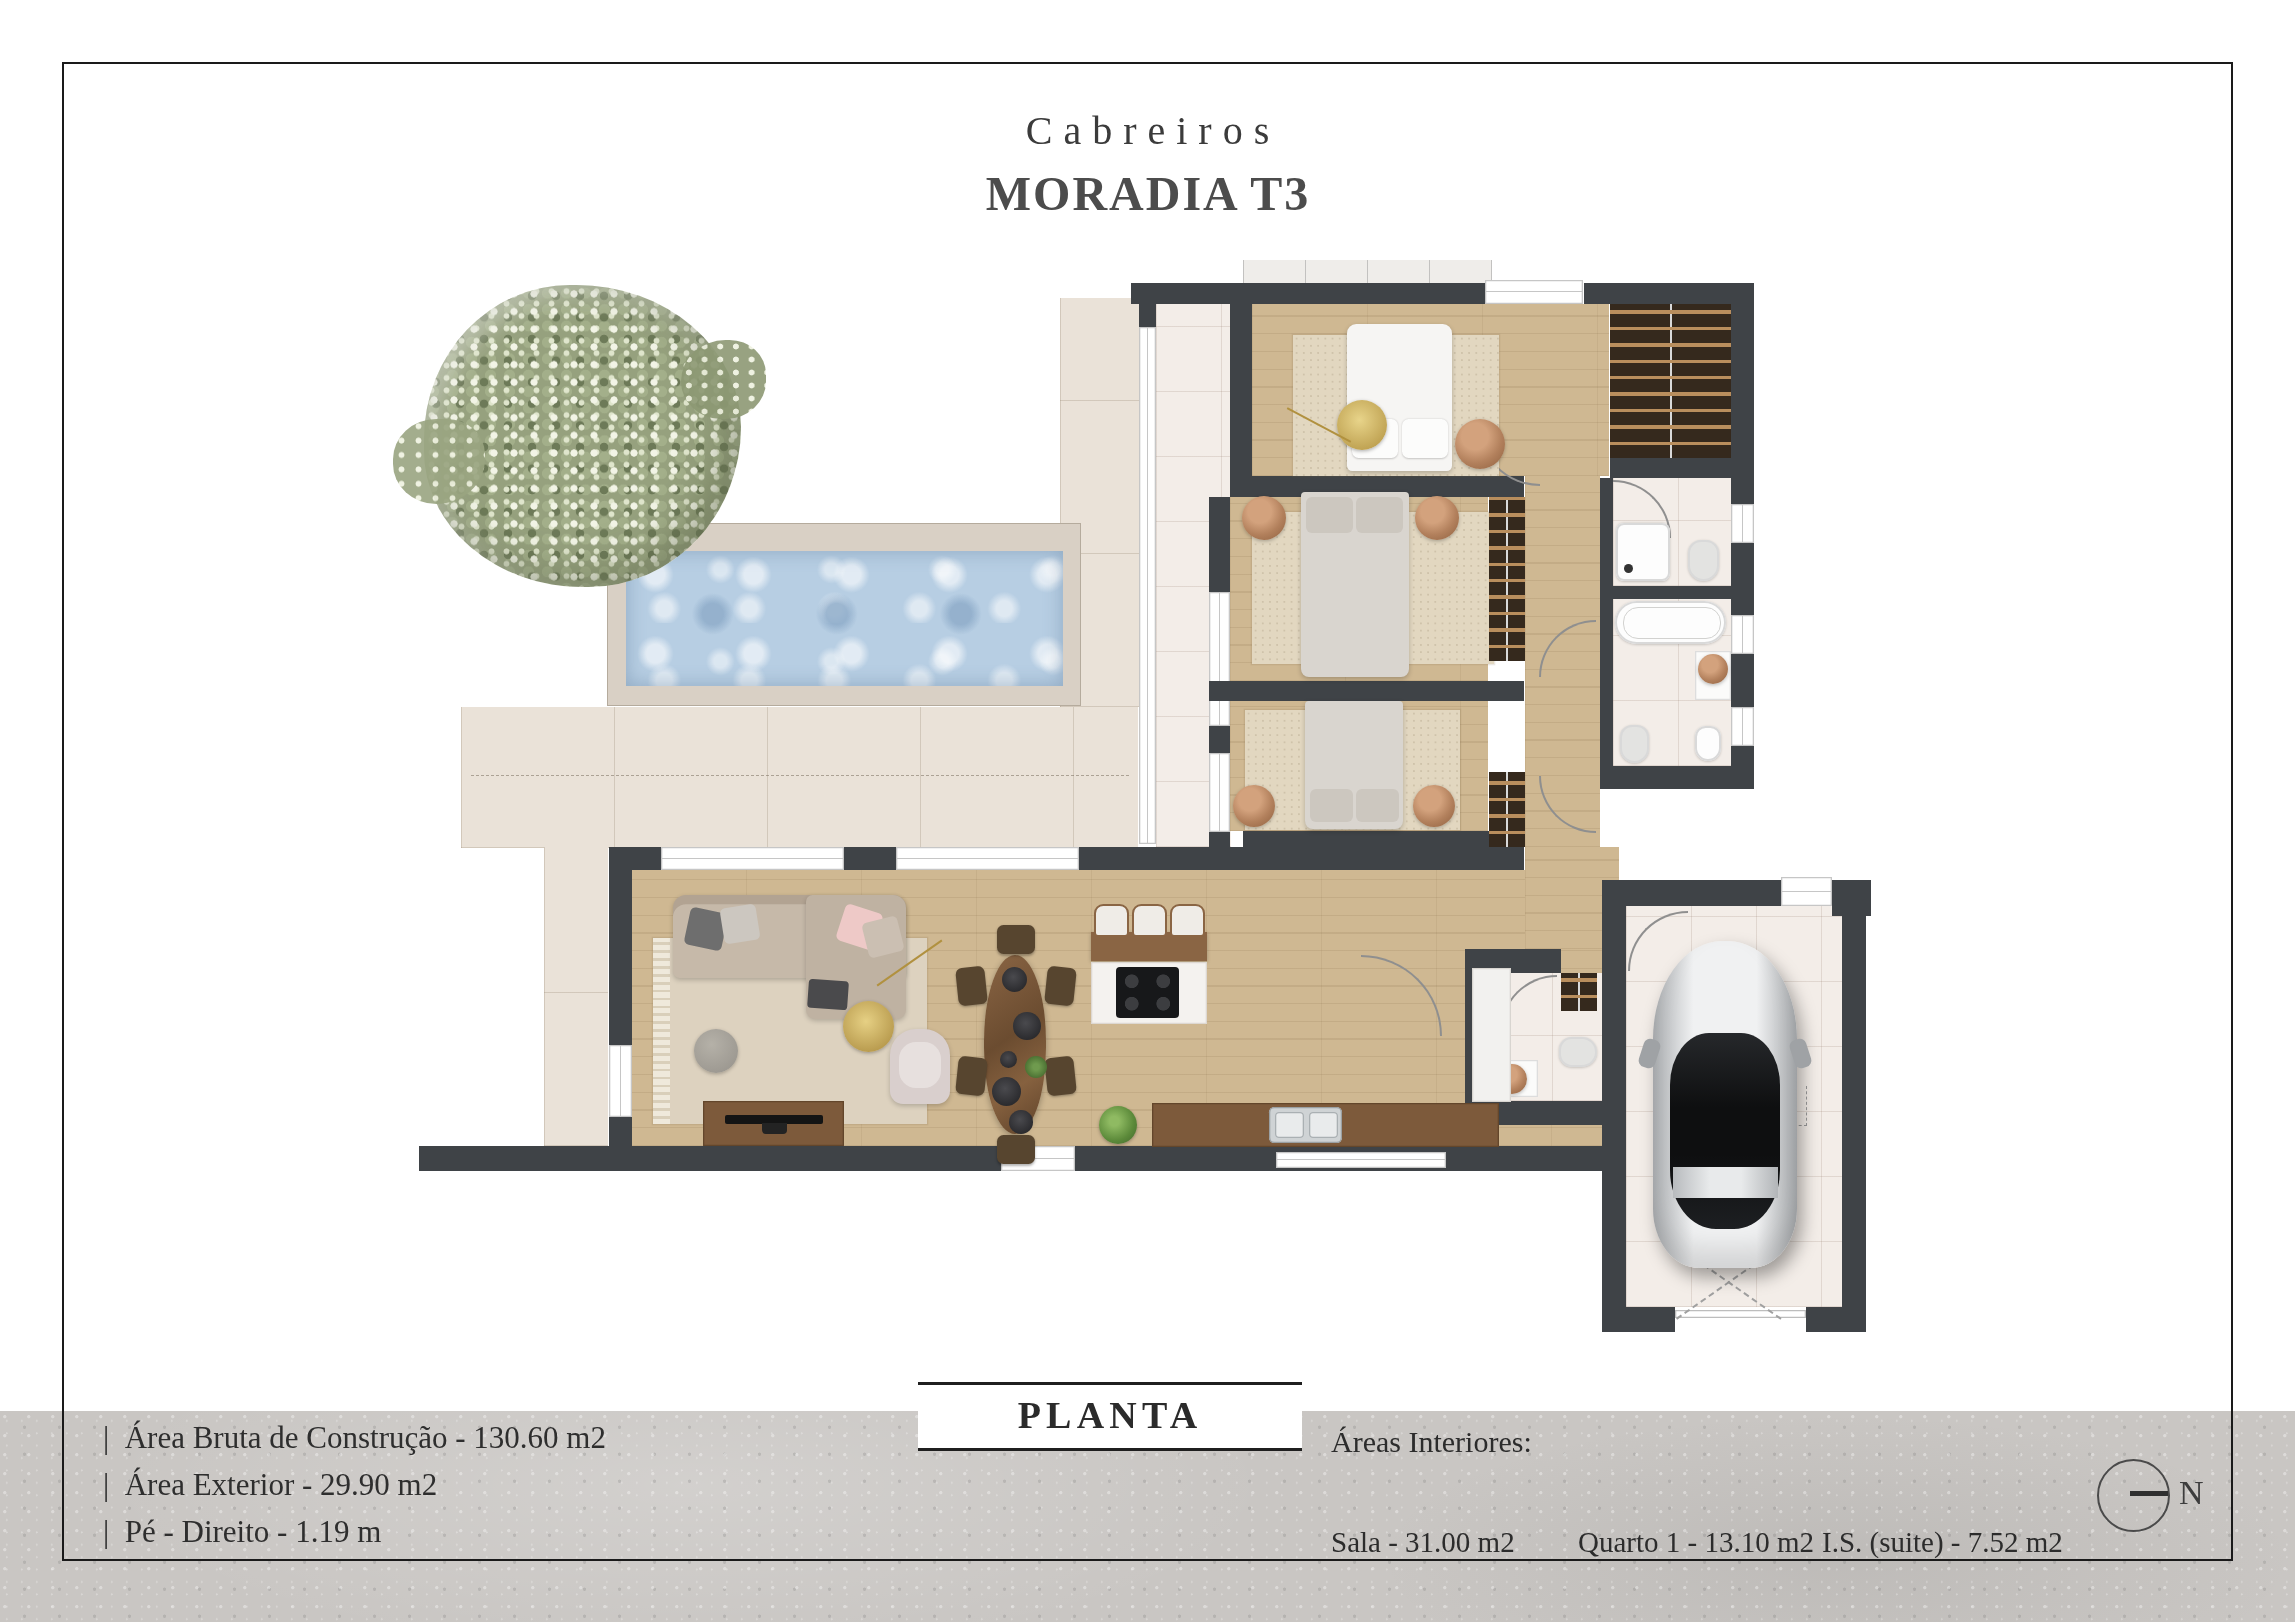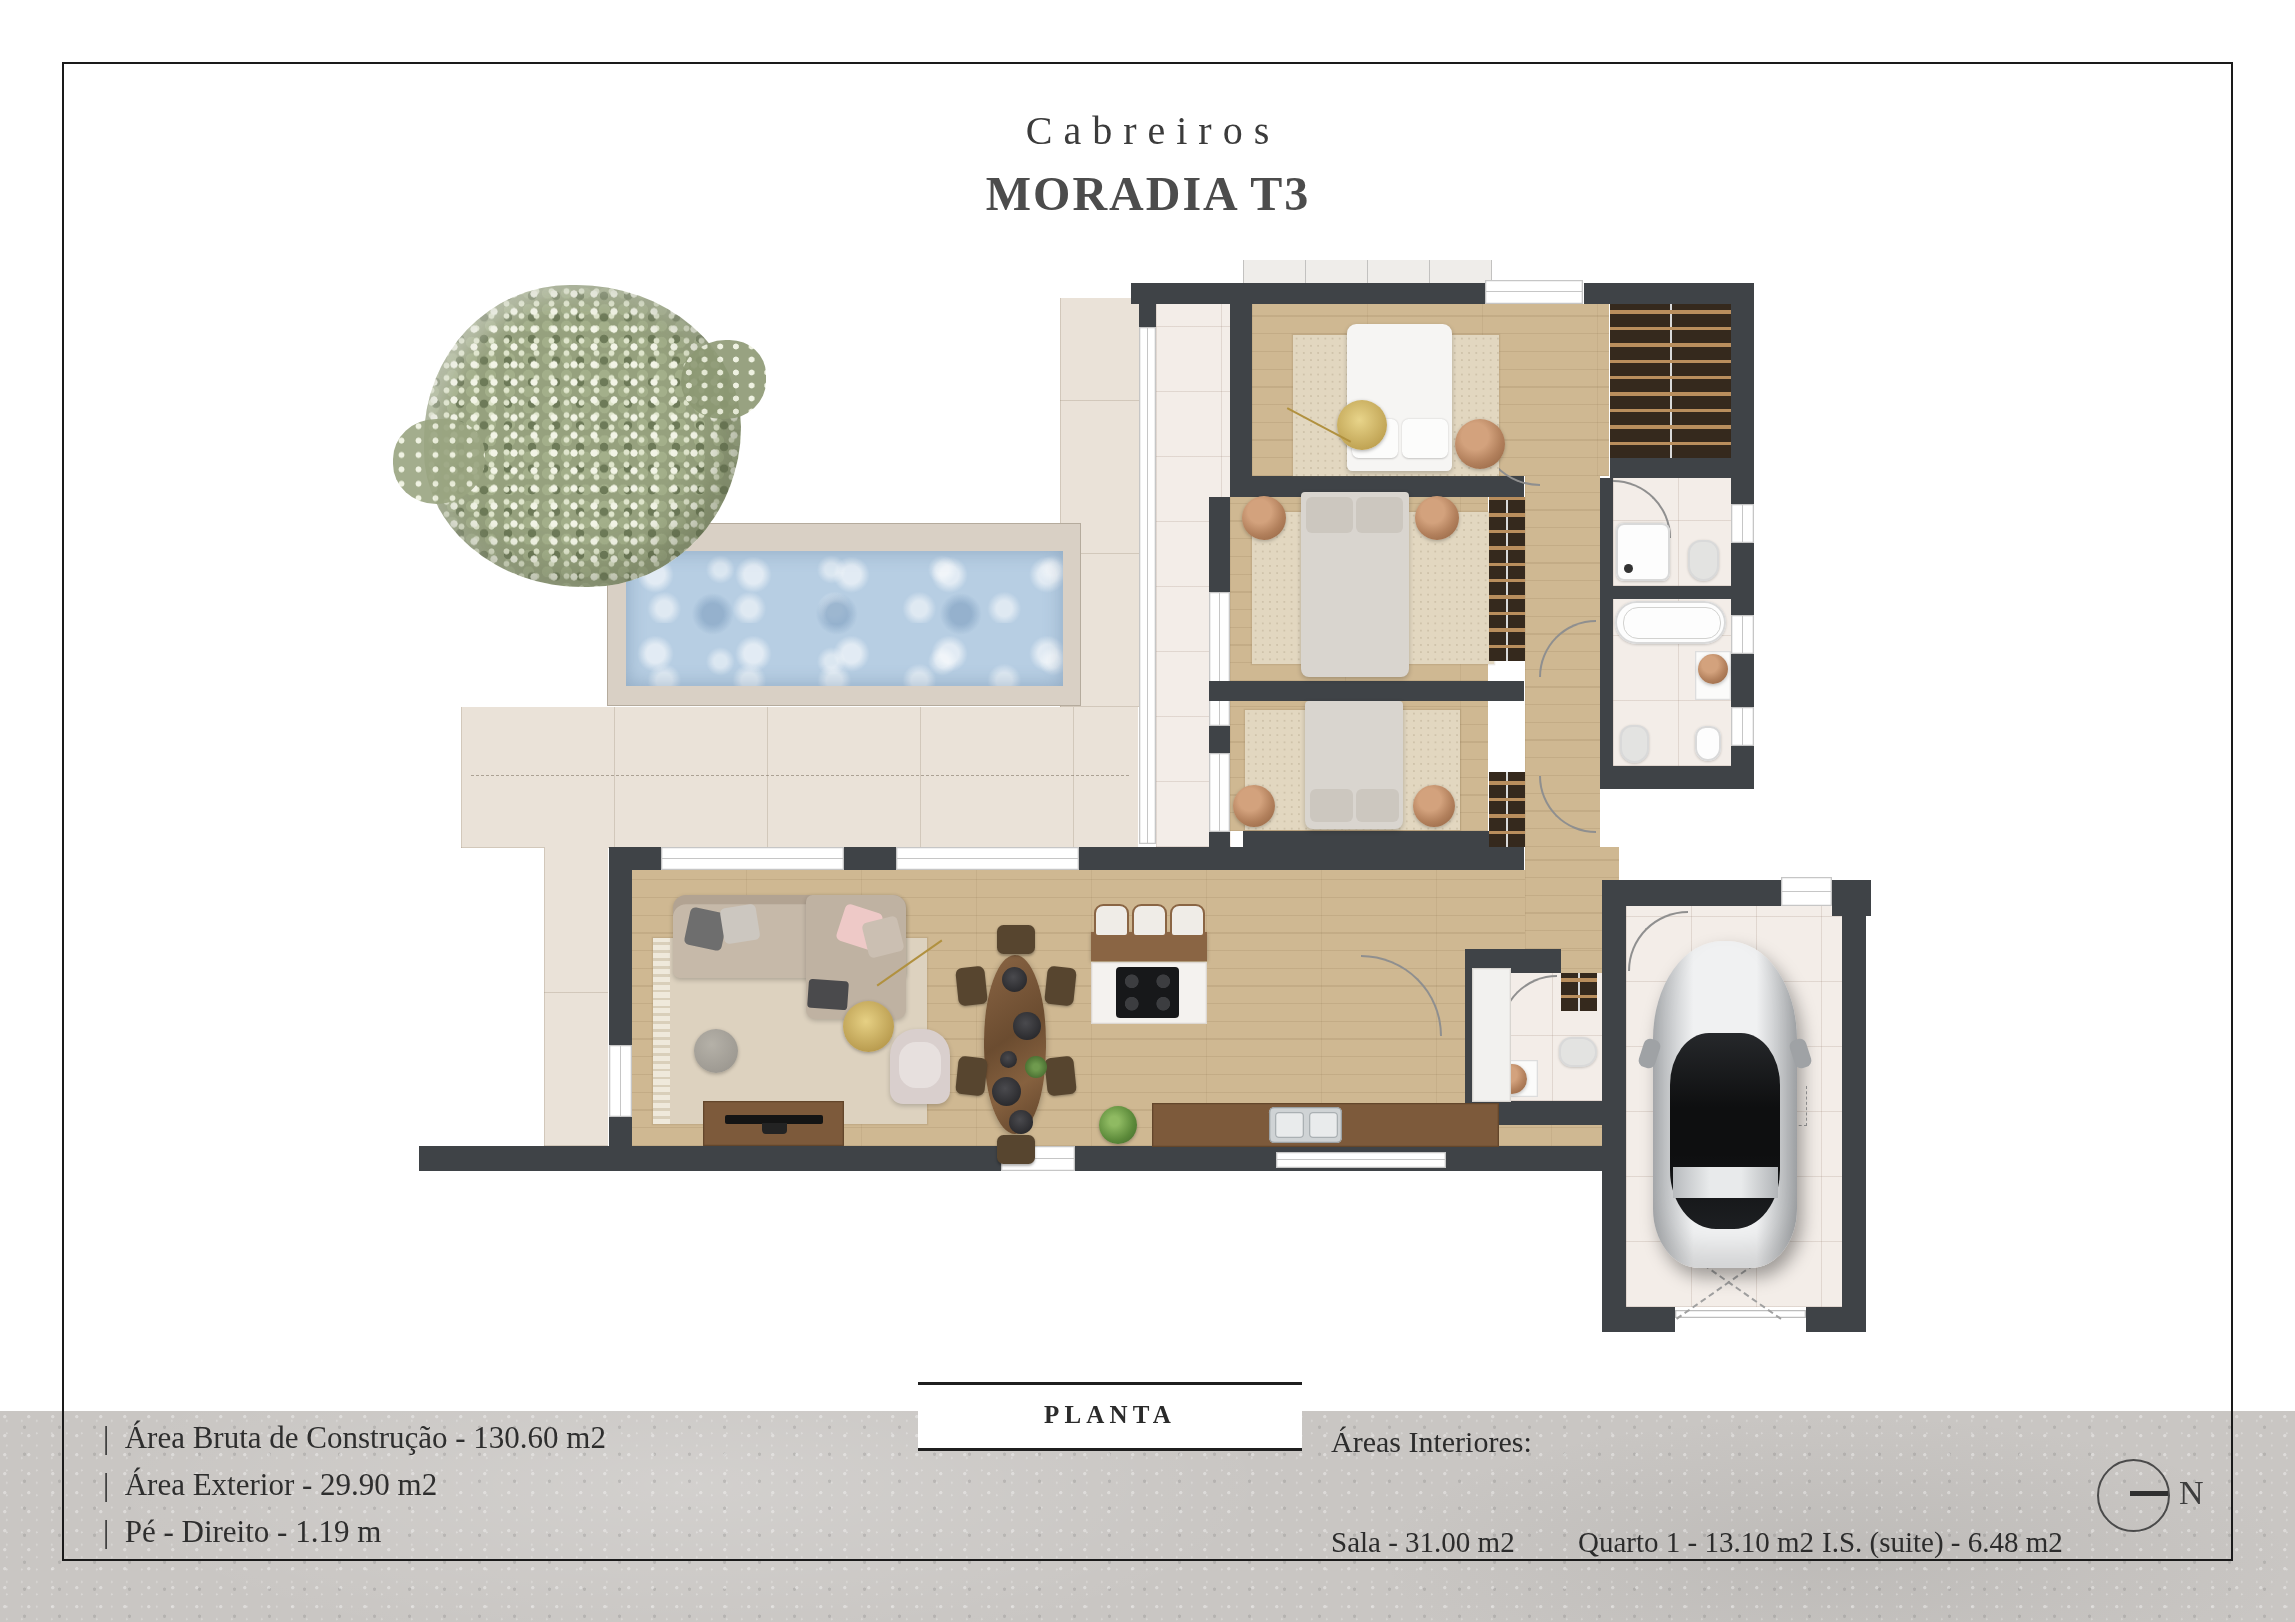--- a/index.html
+++ b/index.html
@@ -265,40 +265,40 @@
          border-radius:39px 39px 46px 46px / 52px 52px 59px 59px;"></div>
     <div class="abs" style="left:19.6px;top:226px;width:105px;height:31px;background:linear-gradient(90deg,#b8bbbe,#e8eaeb 35% 65%,#b2b5b8);"></div>
     <div class="abs" style="left:-11.8px;top:98px;width:17px;height:29px;background:#9fa2a5;border-radius:6.5px;transform:rotate(18deg);"></div>
     <div class="abs" style="left:139px;top:98px;width:17px;height:29px;background:#9fa2a5;border-radius:6.5px;transform:rotate(-18deg);"></div>
   </div>
 
 </div>
 
 <div class="abs" style="left:918px;top:1382px;width:384px;height:63px;background:#ffffff;
      border-top:3.9px solid #1f1f1f;border-bottom:3.9px solid #1f1f1f;z-index:5;">
-  <div style="width:100%;height:63px;line-height:60px;text-align:center;font-size:25px;font-weight:600;letter-spacing:5.2px;color:#2b2b2b;">PLANTA</div>
+  <div style="width:100%;height:63px;line-height:60px;text-align:center;font-size:38px;font-weight:600;letter-spacing:5.2px;color:#2b2b2b;">PLANTA</div>
 </div>
 
 <div class="spec-line" style="top:1414px;">|  Área Bruta de Construção - 130.60 m2</div>
 <div class="spec-line" style="top:1461px;">|  Área Exterior - 29.90 m2</div>
 <div class="spec-line" style="top:1508px;">|  Pé - Direito - 1.19 m</div>
 
 <div class="abs" style="left:1331px;top:1425px;font-size:30px;color:#2c2c2c;">Áreas Interiores:</div>
 <div class="area-col" style="left:1331px;top:1460px;">
   <div>Sala - 31.00 m2</div>
   
   
 </div>
 <div class="area-col" style="left:1578px;top:1460px;">
   <div>Quarto 1 - 13.10 m2</div>
   
   
 </div>
 <div class="area-col" style="left:1822px;top:1460px;">
-  <div>I.S. (suite) - 6.48 m2</div>
+  <div>I.S. (suite) - 7.52 m2</div>
   
   
 </div>
 
 <div class="abs" style="left:2081px;top:1446px;width:170px;height:105px;">
   <div class="abs" style="left:15.7px;top:13px;width:69px;height:69px;border:2px solid #4a4a4a;border-radius:50%;"></div>
   <div class="abs" style="left:49px;top:45px;width:38px;height:5.2px;background:#2f2f2f;"></div>
   <div class="abs" style="left:98px;top:27.5px;font-size:34px;color:#3d3d3d;">N</div>
 </div>
 

